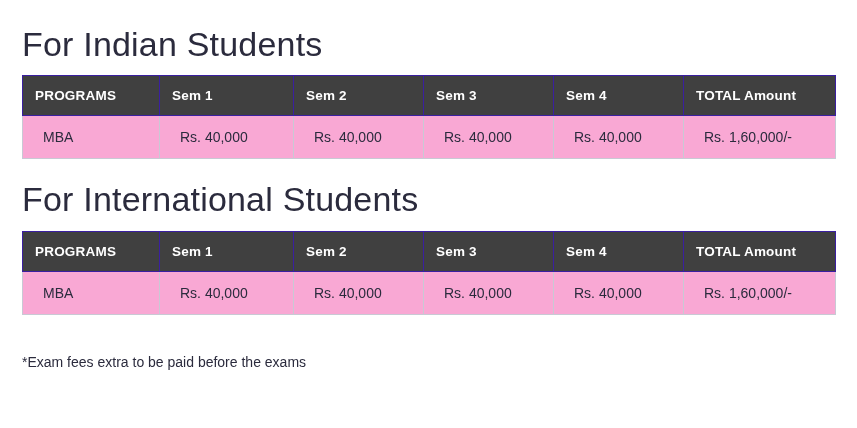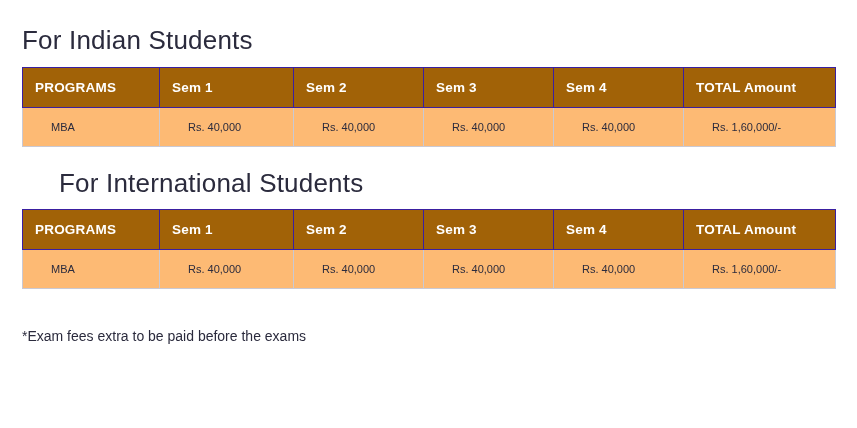--- a/index.html
+++ b/index.html
@@ -12,53 +12,52 @@
     background: #ffffff;
     font-family: "Liberation Sans", sans-serif;
     color: #1b1b2f;
     overflow: hidden;
   }
   .page {
     padding: 26px 22px 0 22px;
     box-sizing: border-box;
   }
   .section-title {
-    font-size: 26px;
+    font-size: 34px;
     font-weight: 400;
     color: #2b2b3d;
     letter-spacing: 0.2px;
     margin: 0 0 12px 0;
     line-height: 1.1;
   }
   .section-title.second {
     margin-top: 22px;
-    margin-left: 37px;
   }
   table.fee-table {
     border-collapse: collapse;
     width: 813px;
     table-layout: fixed;
   }
   table.fee-table thead th {
-    background: #a16207;
+    background: #404040;
     color: #ffffff;
     font-size: 13.5px;
     font-weight: bold;
     text-align: left;
     padding: 12px 12px;
     border: 1px solid #3a1fa0;
     letter-spacing: 0.2px;
     white-space: nowrap;
   }
   table.fee-table tbody td {
-    background: #fdba74;
+    background: #f9a8d4;
     color: #2b2b3d;
-    font-size: 11px;
+    font-size: 14px;
     text-align: left;
-    padding: 13px 28px;
+    padding: 13px 20px;
     border: 1px solid #c9c9d4;
     white-space: nowrap;
   }
   col.c0 { width: 137px; }
   col.c1 { width: 134px; }
   col.c2 { width: 130px; }
   col.c3 { width: 130px; }
   col.c4 { width: 130px; }
   col.c5 { width: 152px; }
   .note {

